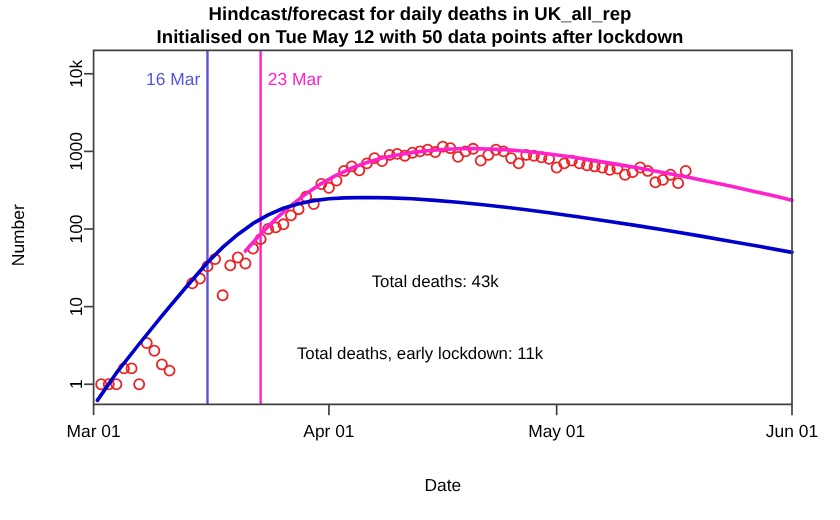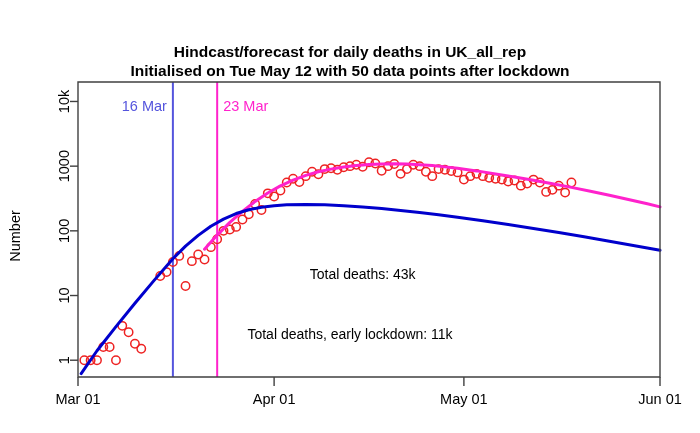--- a/index.html
+++ b/index.html
@@ -11,21 +11,20 @@
     width: 700px;
     height: 433px;
     font-family: "Liberation Sans", sans-serif;
     overflow: hidden;
   }
   #root {
     position: relative;
     width: 700px;
     height: 316px;
     background: #fde047;
-    margin-top: 40px;
   }
   svg#plot {
     position: absolute;
     left: 0;
     top: 0;
     width: 700px;
     height: 433px;
   }
   .title-text {
     font-family: "Liberation Sans", sans-serif;

